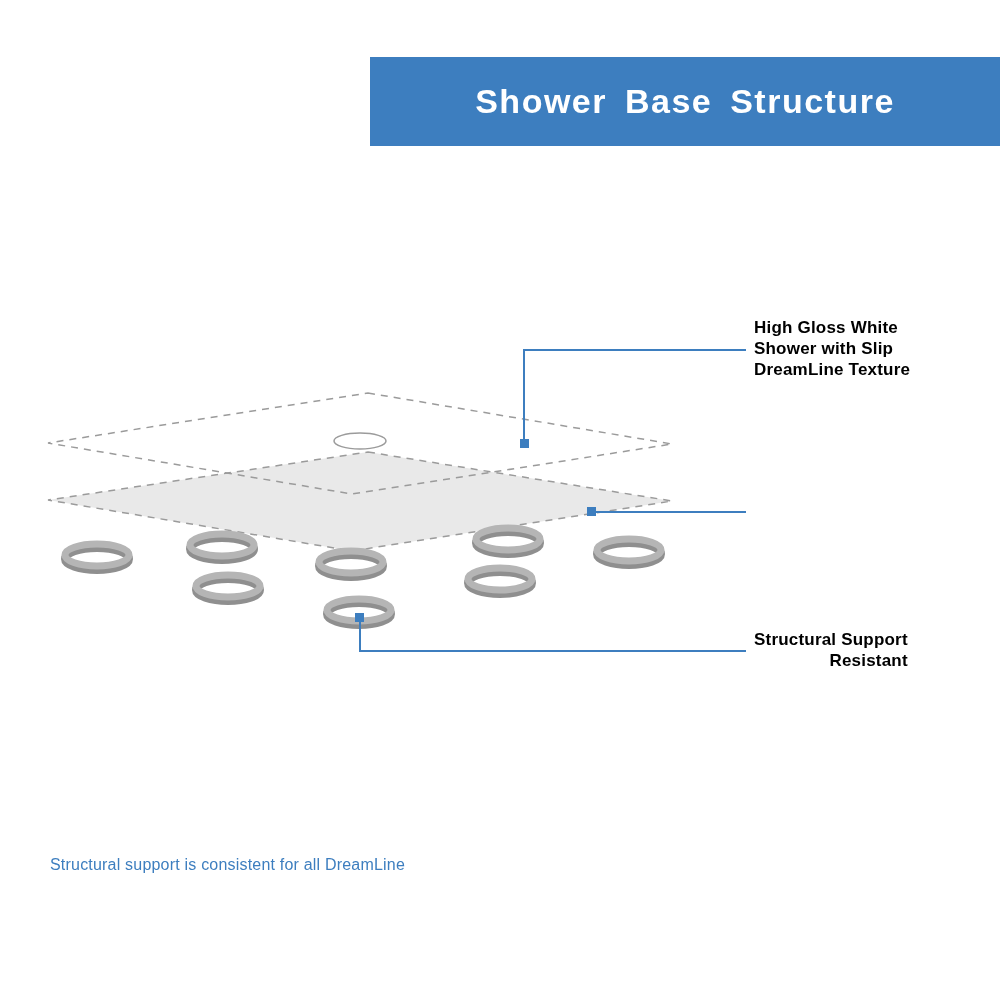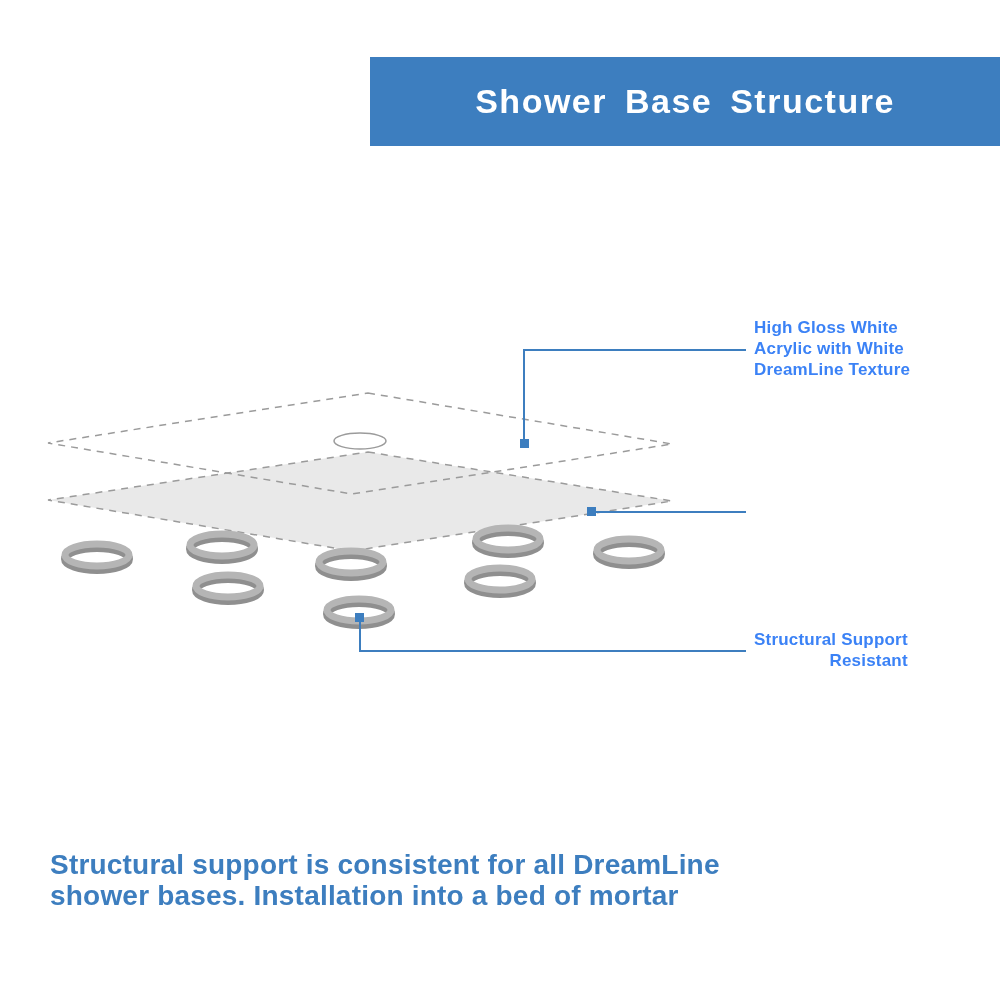--- a/index.html
+++ b/index.html
@@ -38,39 +38,40 @@
   }
   svg.diagram {
     position: absolute;
     left: 0;
     top: 0;
     width: 1000px;
     height: 1000px;
   }
   .callout {
     position: absolute;
-    color: #3b82f6;
+    color: #000000;
     font-size: 17px;
     font-weight: bold;
     line-height: 21px;
     letter-spacing: 0.2px;
   }
   .callout span { display: block; white-space: nowrap; }
   .callout-acrylic   { left: 754px; top: 317px; }
   .callout-fiberglass{ left: 754px; top: 487px; }
   .callout-support   { left: 754px; top: 629px; text-align: right; }
   .footer-note {
     position: absolute;
     left: 50px;
     top: 849px;
     color: #3d7ebf;
-    font-size: 28px;
-    font-weight: bold;
+    font-size: 16px;
+    font-weight: normal;
     line-height: 31px;
     letter-spacing: 0.2px;
+    text-align: right;
   }
   .footer-note span { display: block; white-space: nowrap; }
 </style>
 </head>
 <body>
 
 <div class="stage">
 
   <div class="header-banner">
     <span class="title">Shower Base Structure</span>
@@ -104,28 +105,27 @@
 
     <line x1="592" y1="512" x2="746" y2="512" stroke="#3d7ebf" stroke-width="2"></line>
     <rect x="587" y="507" width="9" height="9" fill="#3d7ebf"></rect>
 
     <polyline points="360,622 360,651 746,651" fill="none" stroke="#3d7ebf" stroke-width="2"></polyline>
     <rect x="355" y="613" width="9" height="9" fill="#3d7ebf"></rect>
   </svg>
 
   <div class="callout callout-acrylic">
     <span>High Gloss White</span>
-    <span>Acrylic with White</span>
+    <span>Shower with Slip</span>
     <span>DreamLine Texture</span>
   </div>
 
 
   <div class="callout callout-support">
     <span>Structural Support</span>
     <span>Resistant</span>
   </div>
 
   <div class="footer-note">
     <span>Structural support is consistent for all DreamLine</span>
-    <span>shower bases. Installation into a bed of mortar</span>
   </div>
 
 </div>
 
 </body></html>

